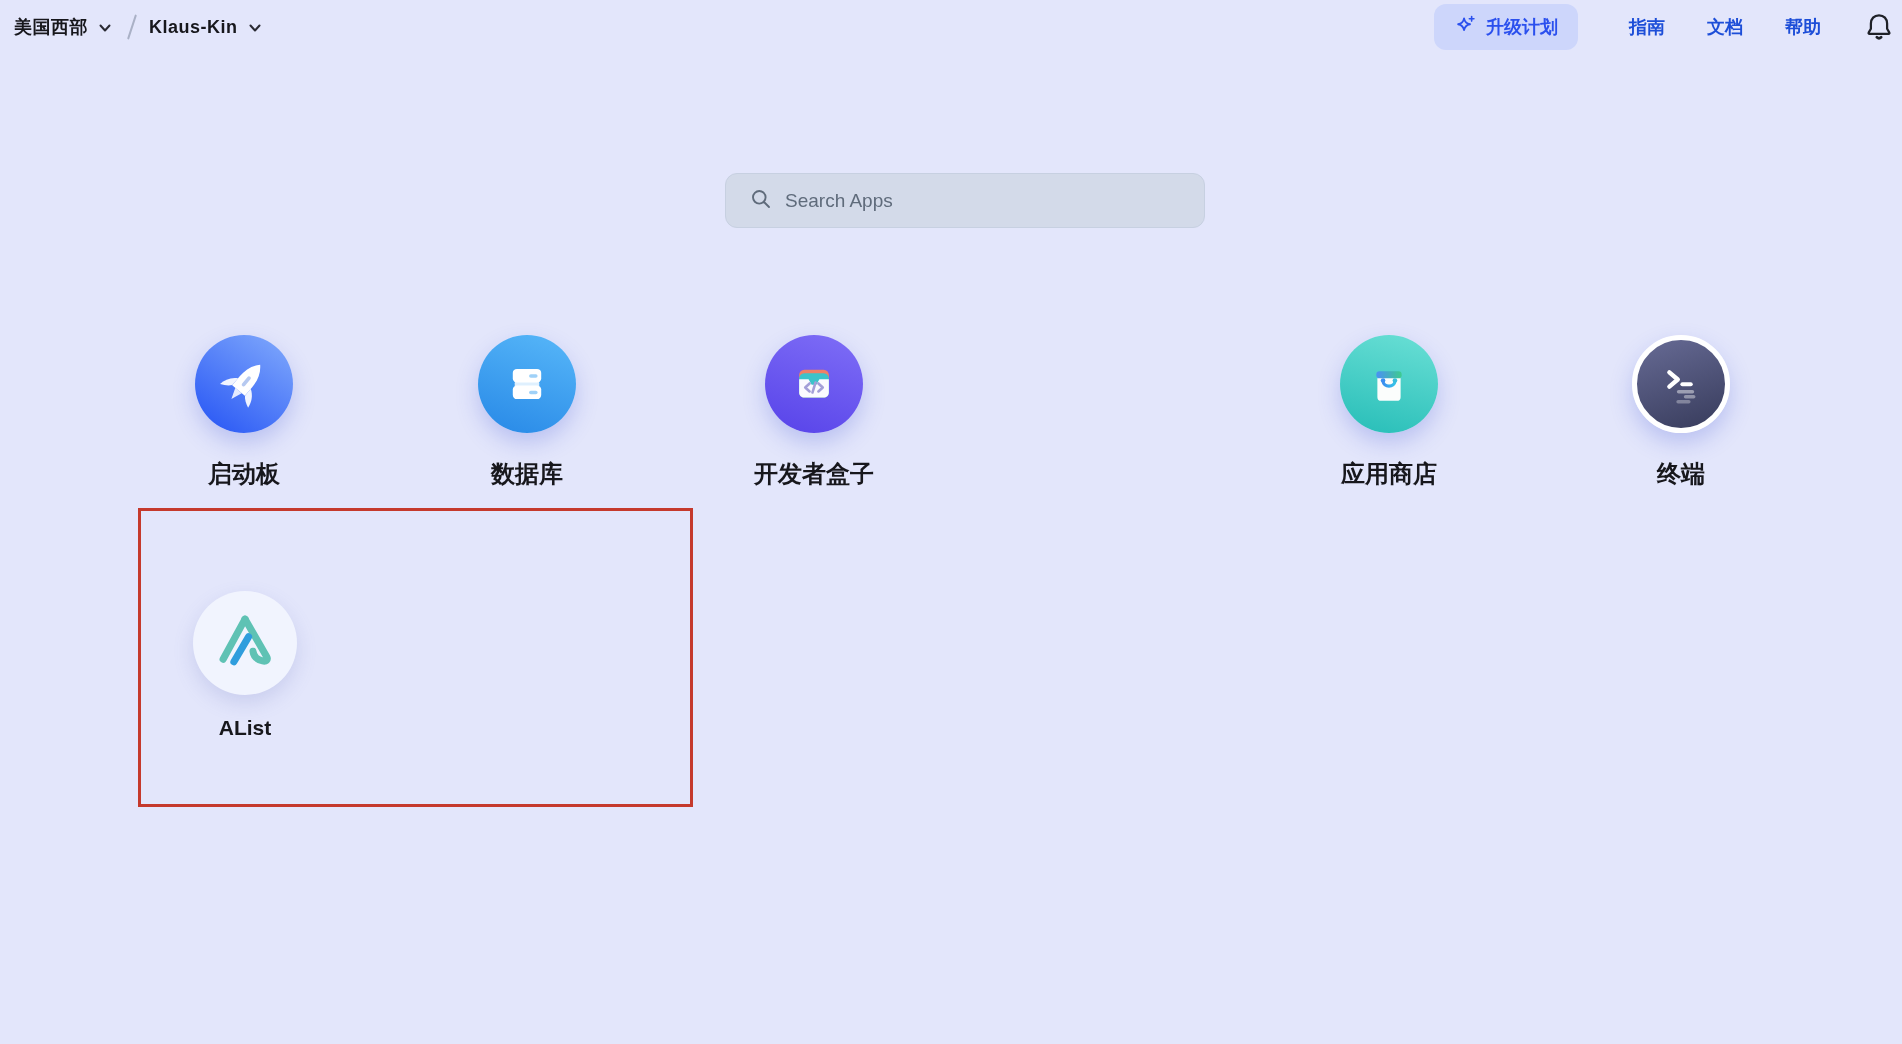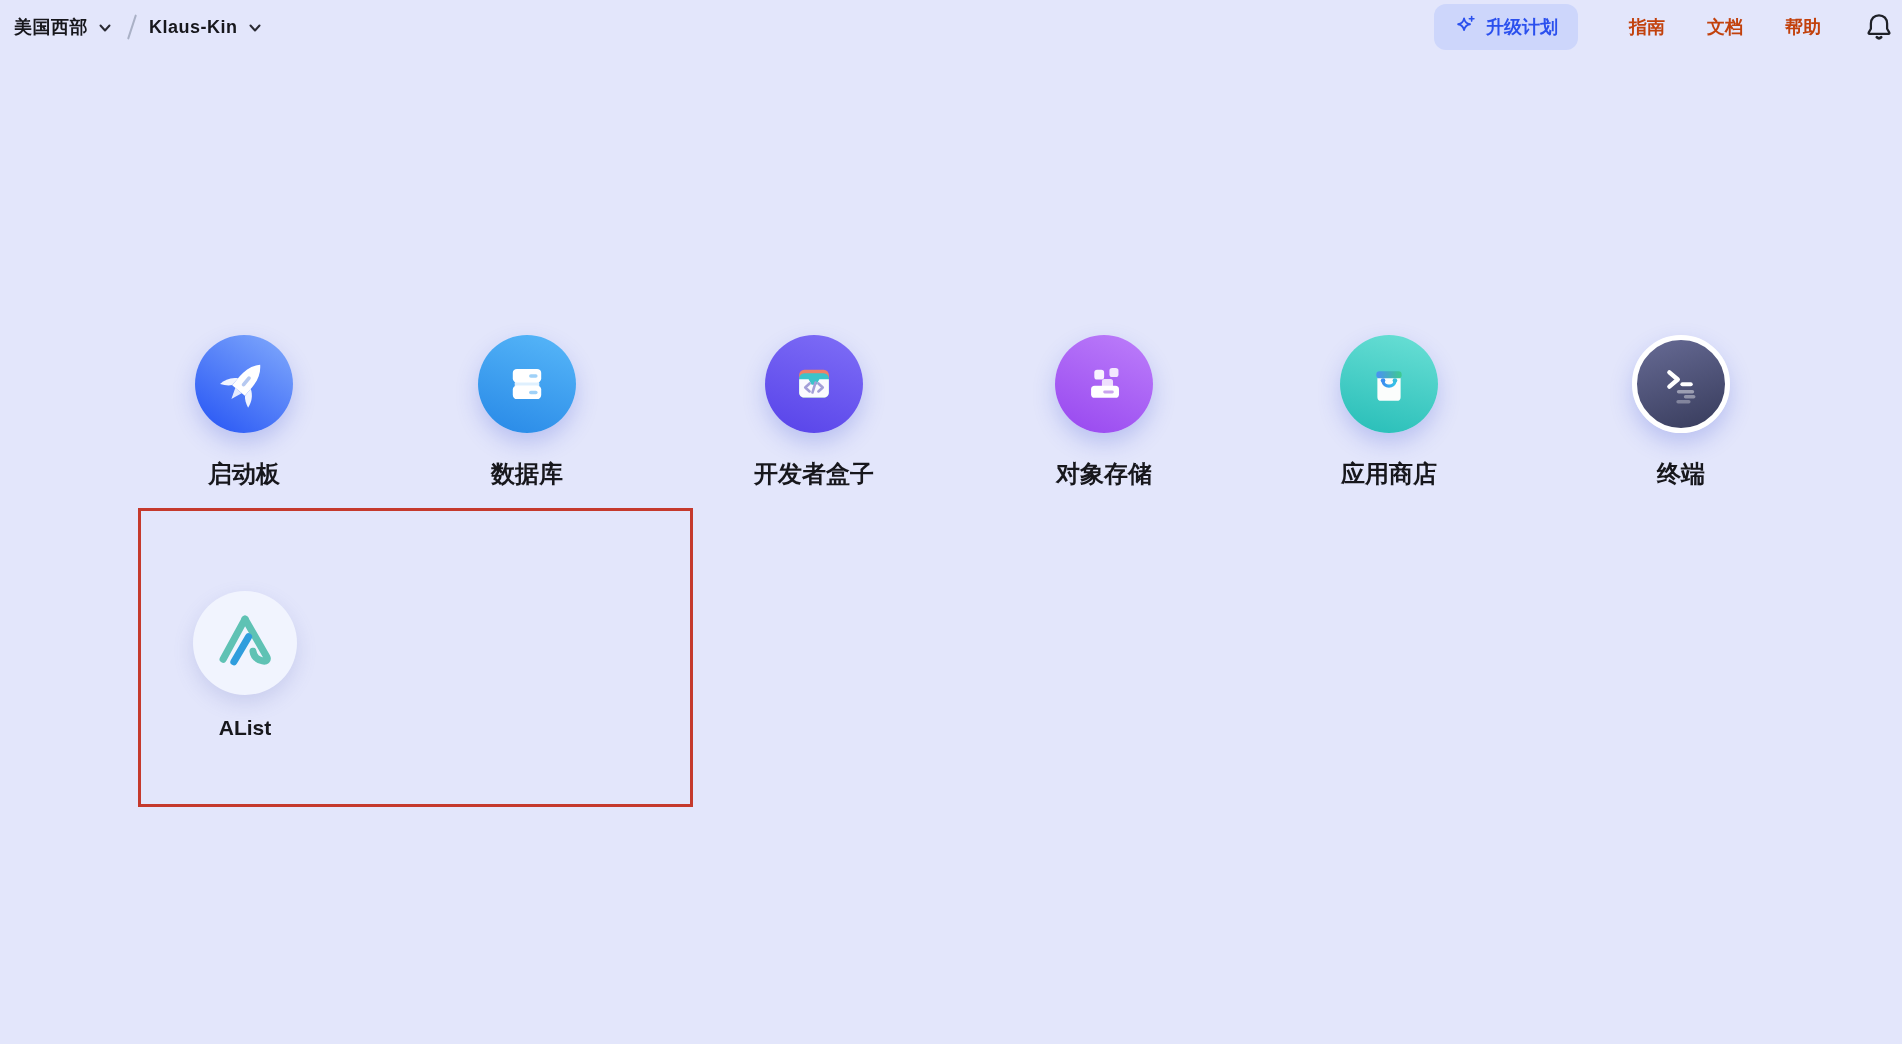--- a/index.html
+++ b/index.html
@@ -27,21 +27,21 @@
     transform:rotate(18deg); margin:0 16px 0 10px; border-radius:1px;
   }
   .tb-right { display:flex; align-items:center; }
   .upgrade-pill {
     display:flex; align-items:center; gap:9px;
     background:#cdd6fb; border-radius:12px;
     height:46px; padding:0 20px; cursor:pointer; margin-right:30px;
   }
   .upgrade-pill .up-label { font-size:18px; font-weight:700; color:#2b50ee; }
   .nav-item {
-    font-size:18px; font-weight:700; color:#c2410c;
+    font-size:18px; font-weight:700; color:#1d4ed8;
     margin:0 21px; cursor:pointer;
   }
   .bell-wrap { margin-left:22px; margin-right:0; display:flex; cursor:pointer; }
 
   
   .searchbar {
     position:absolute; left:725px; top:173px; width:480px; height:55px;
     background:#d3dae9; border:1px solid #c7d0e1; border-radius:12px;
     display:flex; align-items:center; padding-left:24px; gap:13px;
   }
@@ -121,20 +121,29 @@
       <span class="nav-item">帮助</span>
       <span class="bell-wrap">
         <svg width="30" height="32" viewBox="0 0 28 30">
           <path d="M14 4 C9.4 4 6.4 7.3 6.4 11.8 V16.6 L4.3 20.3 C4 20.9 4.4 21.5 5 21.5 H23 C23.6 21.5 24 20.9 23.7 20.3 L21.6 16.6 V11.8 C21.6 7.3 18.6 4 14 4 Z" fill="none" stroke="#1f2128" stroke-width="2.1" stroke-linejoin="round"></path>
           <path d="M12 24.6 Q14 26.4 16 24.6" fill="none" stroke="#1f2128" stroke-width="2.6" stroke-linecap="round"></path>
         </svg>
       </span>
     </div>
   </div>
 
+  <div class="searchbar">
+    <span>
+      <svg width="22" height="22" viewBox="0 0 22 22">
+        <circle cx="9.3" cy="9.3" r="6.3" fill="none" stroke="#5f6b7b" stroke-width="1.9"></circle>
+        <path d="M14 14 L19 19" stroke="#5f6b7b" stroke-width="1.9" stroke-linecap="round"></path>
+      </svg>
+    </span>
+    <input type="text" placeholder="Search Apps" style="">
+  </div>
 
   <div class="tile" style="left:134px; top:335px;">
     <div class="circle grad-rocket">
       <svg width="62" height="62" viewBox="0 0 48 48">
         <g transform="rotate(40 24 24)">
           <path d="M24 4.5 C28.4 9 30.4 14.8 30.4 21.8 V30.6 H17.6 V21.8 C17.6 14.8 19.6 9 24 4.5 Z" fill="#ffffff"></path>
           <rect x="22.6" y="16.6" width="2.9" height="9.4" rx="1.45" fill="#b6c9f0"></rect>
           <path d="M17.6 23.5 C12.8 26.5 10.3 31 9.8 36 C13.4 34.4 16 32.7 17.6 30.4 Z" fill="#ffffff" opacity=".92"></path>
           <path d="M30.4 23.5 C35.2 26.5 37.7 31 38.2 36 C34.6 34.4 32 32.7 30.4 30.4 Z" fill="#ffffff" opacity=".92"></path>
           <path d="M20.8 30.6 L24 39.2 L27.2 30.6 Z" fill="#ffffff" opacity=".85"></path>
@@ -164,32 +173,20 @@
         <rect x="12.5" y="15.6" width="23" height="18.9" rx="4" fill="#3cc3ca"></rect>
         <path d="M12.5 20.4 H19.8 L22.2 24.6 H25.8 L28.2 20.4 H35.5 V30.5 C35.5 32.7 33.7 34.5 31.5 34.5 H16.5 C14.3 34.5 12.5 32.7 12.5 30.5 Z" fill="#fbfaff"></path>
         <path d="M20.6 23.6 L17.2 26.7 L20.6 29.8" fill="none" stroke="#a49fd8" stroke-width="2" stroke-linecap="round" stroke-linejoin="round"></path>
         <path d="M27.4 23.6 L30.8 26.7 L27.4 29.8" fill="none" stroke="#a49fd8" stroke-width="2" stroke-linecap="round" stroke-linejoin="round"></path>
         <path d="M25.2 22.8 L22.8 30.6" stroke="#a49fd8" stroke-width="2" stroke-linecap="round"></path>
       </svg>
     </div>
     <div class="tile-label">开发者盒子</div>
   </div>
 
-  <div class="tile" style="left:994px; top:335px;">
-    <div class="circle grad-storage">
-      <svg width="62" height="62" viewBox="0 0 48 48">
-        <rect x="16.5" y="13" width="7.6" height="7.6" rx="2.2" fill="#ffffff" opacity=".92"></rect>
-        <rect x="28.2" y="11.6" width="7" height="7" rx="2.2" fill="#ffffff" opacity=".85"></rect>
-        <rect x="22.4" y="20.2" width="8.6" height="8.6" rx="2" fill="#ffffff" opacity=".8"></rect>
-        <rect x="14" y="25.3" width="21.6" height="9.4" rx="2.8" fill="#ffffff"></rect>
-        <rect x="23.4" y="29.1" width="8.2" height="2.3" rx="1.15" fill="#c9a4ee"></rect>
-      </svg>
-    </div>
-    <div class="tile-label">对象存储</div>
-  </div>
 
   <div class="tile" style="left:1279px; top:335px;">
     <div class="circle grad-appstore">
       <svg width="62" height="62" viewBox="0 0 48 48">
         <defs>
           <linearGradient id="asgrad" x1="0" y1="0" x2="1" y2="0">
             <stop offset="0" stop-color="#4a90f4"></stop>
               <stop offset="1" stop-color="#3ecb8f"></stop>
           </linearGradient>
           <linearGradient id="hgrad" x1="0" y1="0" x2="1" y2="0">

